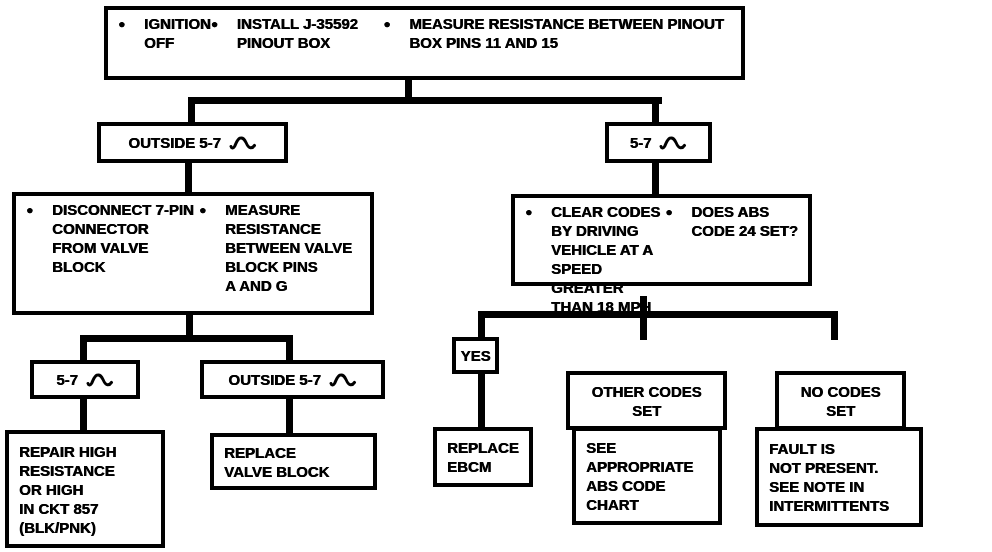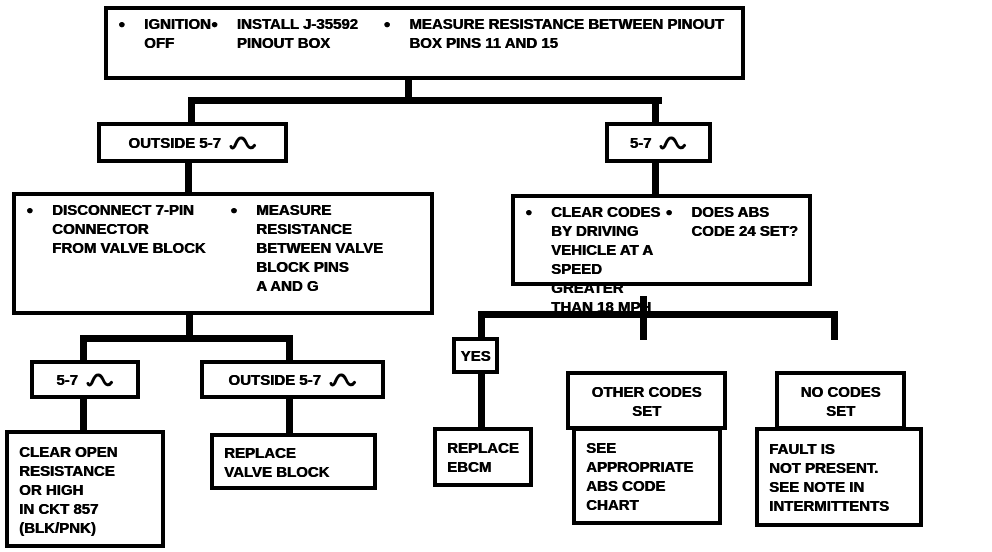--- a/index.html
+++ b/index.html
@@ -77,21 +77,21 @@
       <path d="M1.5 11.5 C2 13.5 3.5 13.8 5 11.5 C6.5 9 7.5 4.5 10.5 3.2 C13 2.2 15 4.2 16.5 7.5 C17.7 10.2 19 12.6 21 12.8 C22.6 13 24 12 25 10.4" stroke="currentColor" stroke-width="3" fill="none" stroke-linecap="round"></path>
     </svg>
   </div>
   <div class="box label-box" style="left:605px;top:122px;width:107px;height:41px;">
     <span>5-7</span>
     <svg class="wave" viewBox="0 0 27 16">
       <path d="M1.5 11.5 C2 13.5 3.5 13.8 5 11.5 C6.5 9 7.5 4.5 10.5 3.2 C13 2.2 15 4.2 16.5 7.5 C17.7 10.2 19 12.6 21 12.8 C22.6 13 24 12 25 10.4" stroke="currentColor" stroke-width="3" fill="none" stroke-linecap="round"></path>
     </svg>
   </div>
 
-  <div class="box bullets-box" style="left:12px;top:192px;width:422px;height:123px;">
+  <div class="box bullets-box" style="left:12px;top:192px;width:362px;height:123px;">
     <div class="b-row">
       <span class="dot"></span>
       <div class="b-lines">
         <div>DISCONNECT 7-PIN CONNECTOR</div>
         <div>FROM VALVE BLOCK</div>
       </div>
     </div>
     <div class="b-row">
       <span class="dot"></span>
       <div class="b-lines">
@@ -126,21 +126,21 @@
     </svg>
   </div>
   <div class="box label-box" style="left:200px;top:360px;width:185px;height:39px;">
     <span>OUTSIDE 5-7</span>
     <svg class="wave" viewBox="0 0 27 16">
       <path d="M1.5 11.5 C2 13.5 3.5 13.8 5 11.5 C6.5 9 7.5 4.5 10.5 3.2 C13 2.2 15 4.2 16.5 7.5 C17.7 10.2 19 12.6 21 12.8 C22.6 13 24 12 25 10.4" stroke="currentColor" stroke-width="3" fill="none" stroke-linecap="round"></path>
     </svg>
   </div>
 
   <div class="box text-box" style="left:5px;top:430px;width:160px;height:118px;">
-    <div>CLEAR OPEN</div>
+    <div>REPAIR HIGH</div>
     <div>RESISTANCE</div>
     <div>OR HIGH</div>
     <div>IN CKT 857</div>
     <div>(BLK/PNK)</div>
   </div>
   <div class="box text-box" style="left:210px;top:433px;width:167px;height:57px;">
     <div>REPLACE</div>
     <div>VALVE BLOCK</div>
   </div>
 

